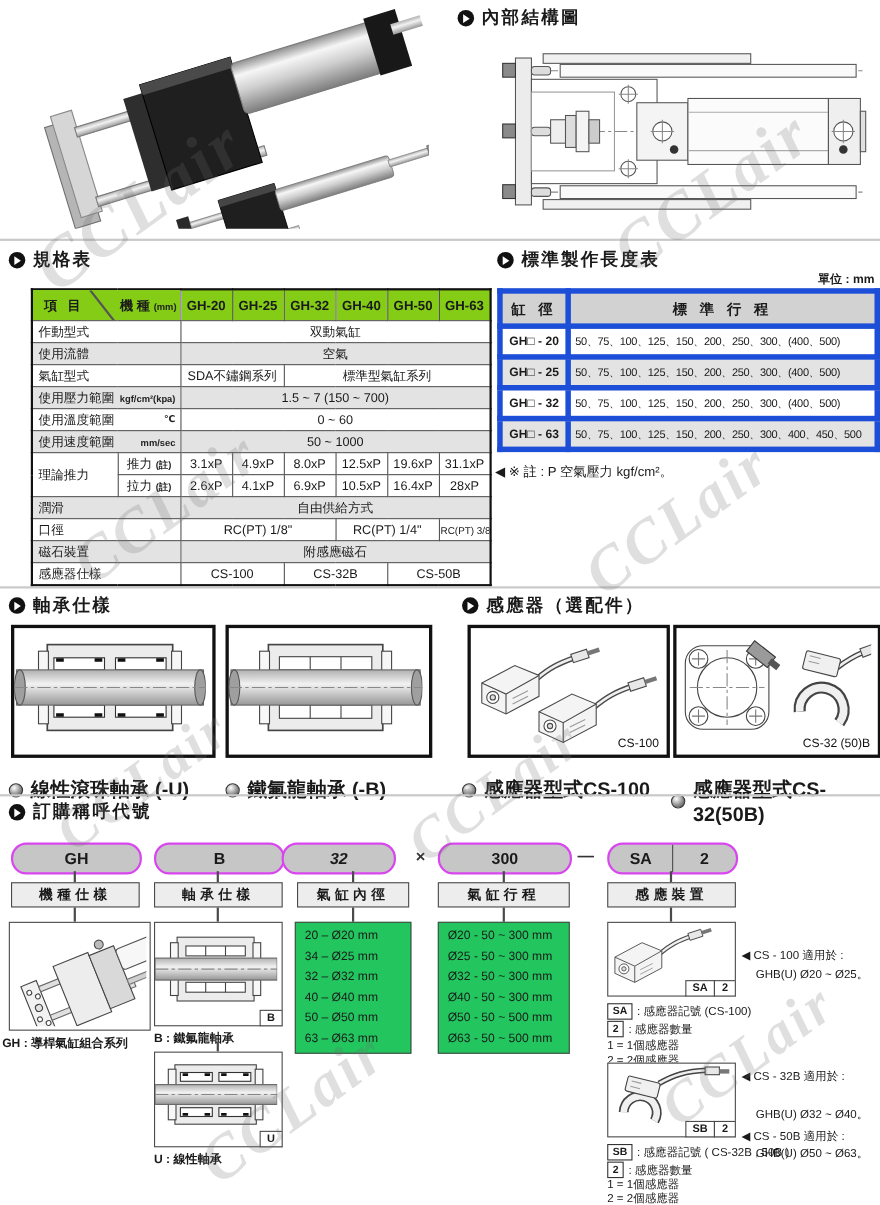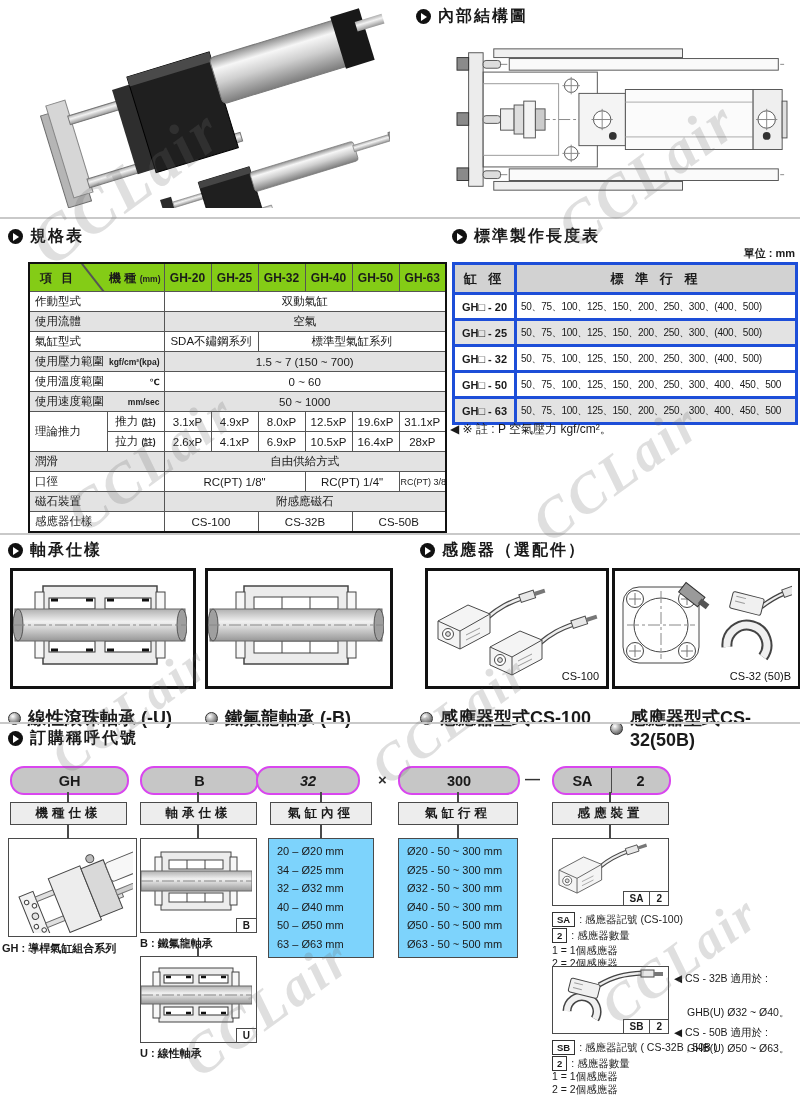--- a/index.html
+++ b/index.html
@@ -28,21 +28,21 @@
   .lblflex{display:flex;justify-content:space-between;align-items:center;padding-right:3px;}
   .unit{font-size:8.5px;font-weight:bold;color:#222;}
   .diag{position:relative;background:#d2d2d2;}
   .diag::before{content:"";position:absolute;left:62px;top:-4px;width:1.5px;height:36px;
                 background:#555;transform:rotate(-38deg);}
   .diag .d-item{position:absolute;left:10px;top:6px;font-weight:bold;letter-spacing:3px;}
   .diag .d-model{position:absolute;right:3px;top:6px;font-weight:bold;}
   .diag .d-model .unit{font-weight:bold;}
   
   .len-table{width:343px;border:2px solid #111;font-size:10px;}
-  .len-table td{border:3px solid #1d4ed8;height:21px;}
+  .len-table td{border:5px solid #1d4ed8;height:21px;}
   .len-table .hd{background:#d2d2d2;font-weight:bold;font-size:13px;text-align:center;height:25px;letter-spacing:4px;}
   .len-table .mdl{font-weight:bold;font-size:11px;text-align:center;}
   .len-table .stk{padding-left:4px;text-align:left;letter-spacing:-0.3px;}
   .len-table .alt{background:#e3e3e3;}
   
   .bigbox{position:absolute;border:3px solid #111;background:#fff;}
   .inlabel{position:absolute;right:7px;bottom:4px;font-size:11px;color:#111;}
   .cap{position:absolute;display:flex;align-items:center;gap:7px;font-size:18px;font-weight:bold;margin-top:12px;}
   .sphere{width:11px;height:11px;border-radius:50%;flex:0 0 11px;border:1px solid #333;
           background:radial-gradient(circle at 35% 30%, #fff 0%, #9a9a9a 50%, #3a3a3a 100%);}
@@ -54,21 +54,21 @@
   .pill .half{align-self:stretch;display:flex;align-items:center;justify-content:center;}
   .opmark{position:absolute;font-weight:bold;font-size:15px;color:#333;}
   .olabel{position:absolute;height:21px;background:#ededed;border:1.5px solid #4a4a4a;
           display:flex;align-items:center;justify-content:center;font-weight:bold;
           font-size:12.5px;letter-spacing:4px;}
   .vline{position:absolute;width:1.5px;background:#4a4a4a;}
   .obox{position:absolute;border:1.5px solid #4a4a4a;background:#fff;}
   .corner{position:absolute;right:-1px;bottom:-1px;display:flex;background:#fff;font-size:10px;font-weight:bold;}
   .corner span{border:1px solid #4a4a4a;padding:1px 6px;margin-left:-1px;}
   .ocap{position:absolute;font-size:11px;font-weight:bold;white-space:nowrap;}
-  .olist{position:absolute;border:1.5px solid #4a4a4a;background:#7dd3fc;padding:6px 0 0 8px;}
+  .olist{position:absolute;border:1.5px solid #4a4a4a;background:#22c55e;padding:6px 0 0 8px;}
   .olist div{height:18.5px;font-size:11px;white-space:nowrap;}
   .ann{position:absolute;font-size:10.5px;white-space:nowrap;}
   .ann .ind{margin-left:13px;}
   .legend-line{position:absolute;font-size:10.5px;white-space:nowrap;display:flex;align-items:center;gap:4px;}
   .tagbox{display:inline-block;border:1px solid #333;padding:0 4px;font-size:9.5px;font-weight:bold;
           background:#fff;line-height:13px;}
   svg .cl{stroke:#888;stroke-width:1;stroke-dasharray:12,3,3,3;fill:none;}
 </style>
 </head>
 <body>
@@ -315,24 +315,20 @@
       <td class="stk">50、75、100、125、150、200、250、300、(400、500)</td>
     </tr>
     <tr class="alt">
       <td class="mdl">GH□ - 25</td>
       <td class="stk">50、75、100、125、150、200、250、300、(400、500)</td>
     </tr>
     <tr>
       <td class="mdl">GH□ - 32</td>
       <td class="stk">50、75、100、125、150、200、250、300、(400、500)</td>
     </tr>
-    <tr>
-      <td class="mdl">GH□ - 50</td>
-      <td class="stk">50、75、100、125、150、200、250、300、400、450、500</td>
-    </tr>
     <tr class="alt">
       <td class="mdl">GH□ - 63</td>
       <td class="stk">50、75、100、125、150、200、250、300、400、450、500</td>
     </tr>
   </tbody>
     </table>
   <div class="abs" style="left:450px;top:421px;font-size:12px;">◀ ※ 註 : P 空氣壓力 kgf/cm²。</div>
 
   <div class="hrule" style="top:533px;"></div>
 
@@ -556,20 +552,24 @@
 
   <div class="obox" style="left:552px;top:838px;width:115px;height:66px;">
     <svg width="111" height="62" viewBox="0 0 111 62">
       <use href="#snsA" transform="translate(6,18) scale(0.82)"></use>
     </svg>
     <div class="corner">
       <span>SA</span>
         <span>2</span>
     </div>
   </div>
+  <div class="ann" style="left:674px;top:862px;">
+    <div>◀ CS - 100 適用於 :</div>
+    <div class="ind" style="margin-top:3px;">GHB(U) Ø20 ~ Ø25。</div>
+  </div>
   <div class="legend-line" style="left:552px;top:912px;">
     <span class="tagbox">SA</span>
     <span>: 感應器記號 (CS-100)</span>
   </div>
   <div class="legend-line" style="left:552px;top:928px;">
     <span class="tagbox">2</span>
     <span>: 感應器數量</span>
   </div>
   <div class="ann" style="left:552px;top:944px;">1 = 1個感應器</div>
   <div class="ann" style="left:552px;top:957px;">2 = 2個感應器</div>

